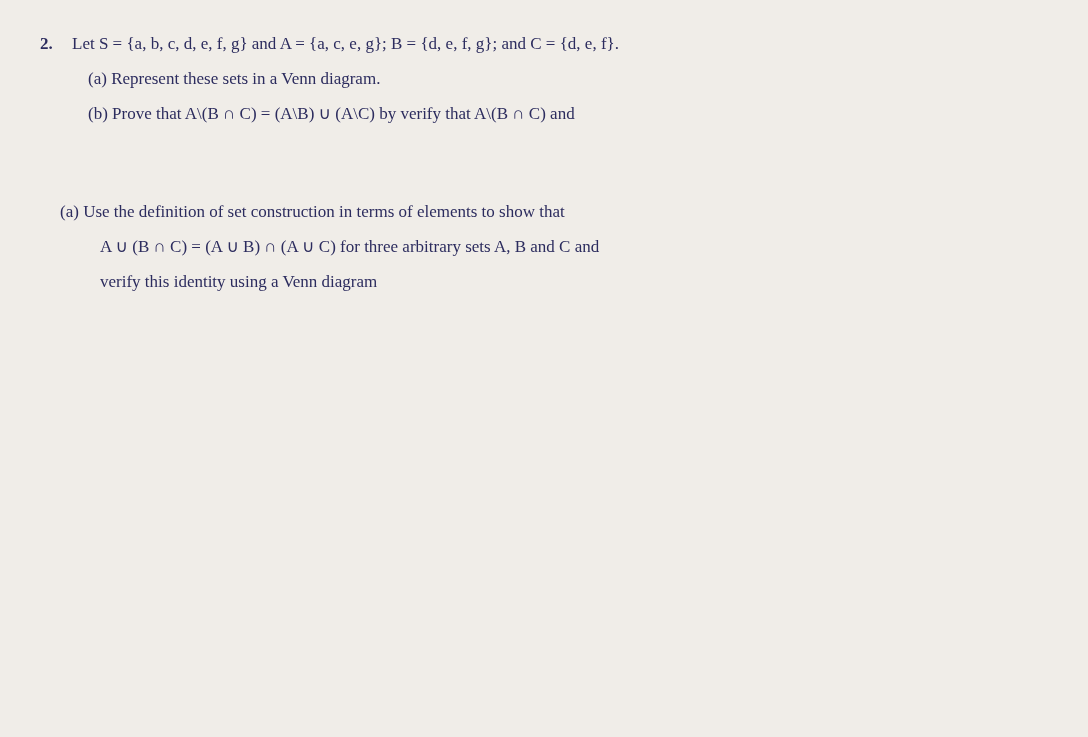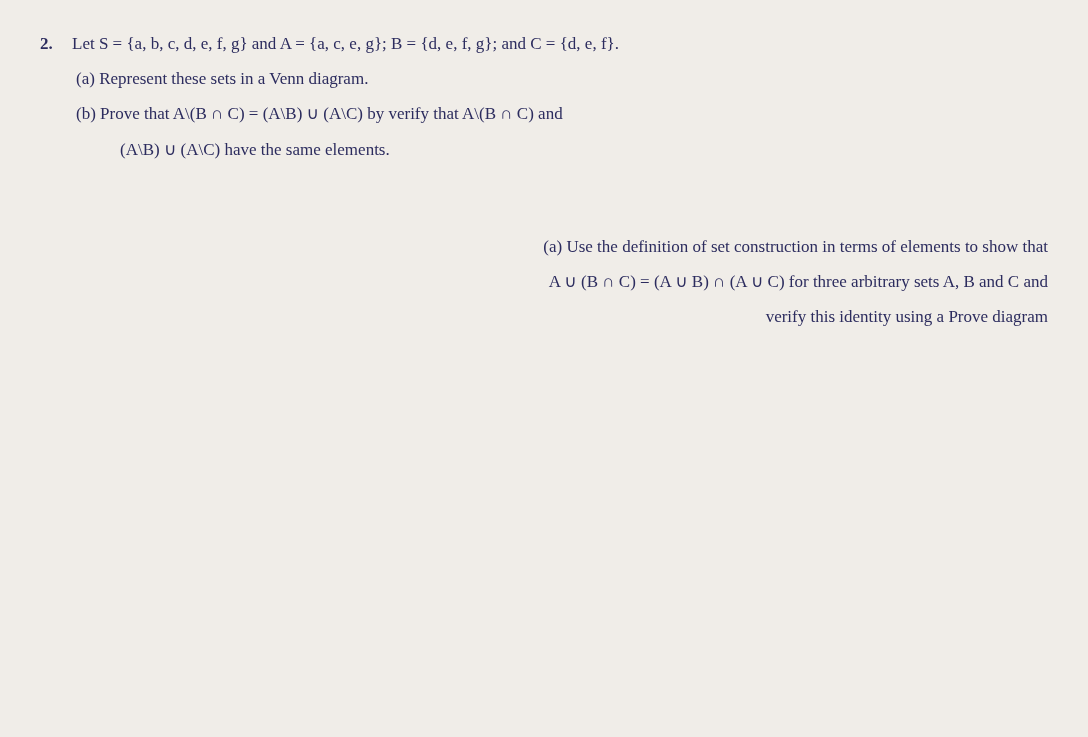--- a/index.html
+++ b/index.html
@@ -34,49 +34,48 @@
       line-height: 1.6;
     }
 
     .question-number {
       font-weight: bold;
       min-width: 28px;
       margin-right: 4px;
     }
 
     .sub-part {
-      margin-left: 36px;
+      margin-left: 48px;
       margin-bottom: 8px;
       font-size: 17px;
       line-height: 1.6;
     }
 
     .sub-part-label {
       font-weight: normal;
     }
 
     .divider {
       height: 30px;
     }
 
     .second-block {
       margin-top: 10px;
       margin-left: 10px;
-      text-align: right;
     }
 
     .text-line {
       font-size: 17px;
       line-height: 1.6;
       margin-bottom: 8px;
       margin-left: 10px;
     }
 
     .indent-line {
-      margin-left: 28px;
+      margin-left: 50px;
       font-size: 17px;
       line-height: 1.6;
       margin-bottom: 8px;
     }
   </style>
 </head>
 <body>
 
 <div class="page-content">
 
@@ -90,40 +89,37 @@
     <div class="sub-part">
       <span class="sub-part-label">(a)</span>
       <span>Represent these sets in a Venn diagram.</span>
     </div>
 
     <div class="sub-part">
       <span class="sub-part-label">(b)</span>
       <span>Prove that A\(B ∩ C) = (A\B) ∪ (A\C)  by verify that  A\(B ∩ C)  and</span>
     </div>
 
-    <div style="margin-left: 80px; font-size: 17px; line-height: 1.6; margin-bottom: 8px;">
-      <span>(A\B) ∪ (A\C)  have the same elements.</span>
-    </div>
 
 
 
   </div>
 
   <div class="divider"></div>
 
   <div class="second-block">
 
     <div class="text-line">
       <span>(a)</span>
       <span>Use the definition of set construction in terms of elements to show that</span>
     </div>
 
     <div class="indent-line">
       <span>A ∪ (B ∩ C) = (A ∪ B) ∩ (A ∪ C)  for  three  arbitrary  sets  A, B and C  and</span>
     </div>
 
     <div class="indent-line">
-      <span>verify this identity using a Prove diagram</span>
+      <span>verify this identity using a Venn diagram</span>
     </div>
 
   </div>
 
 </div>
 
 </body></html>

